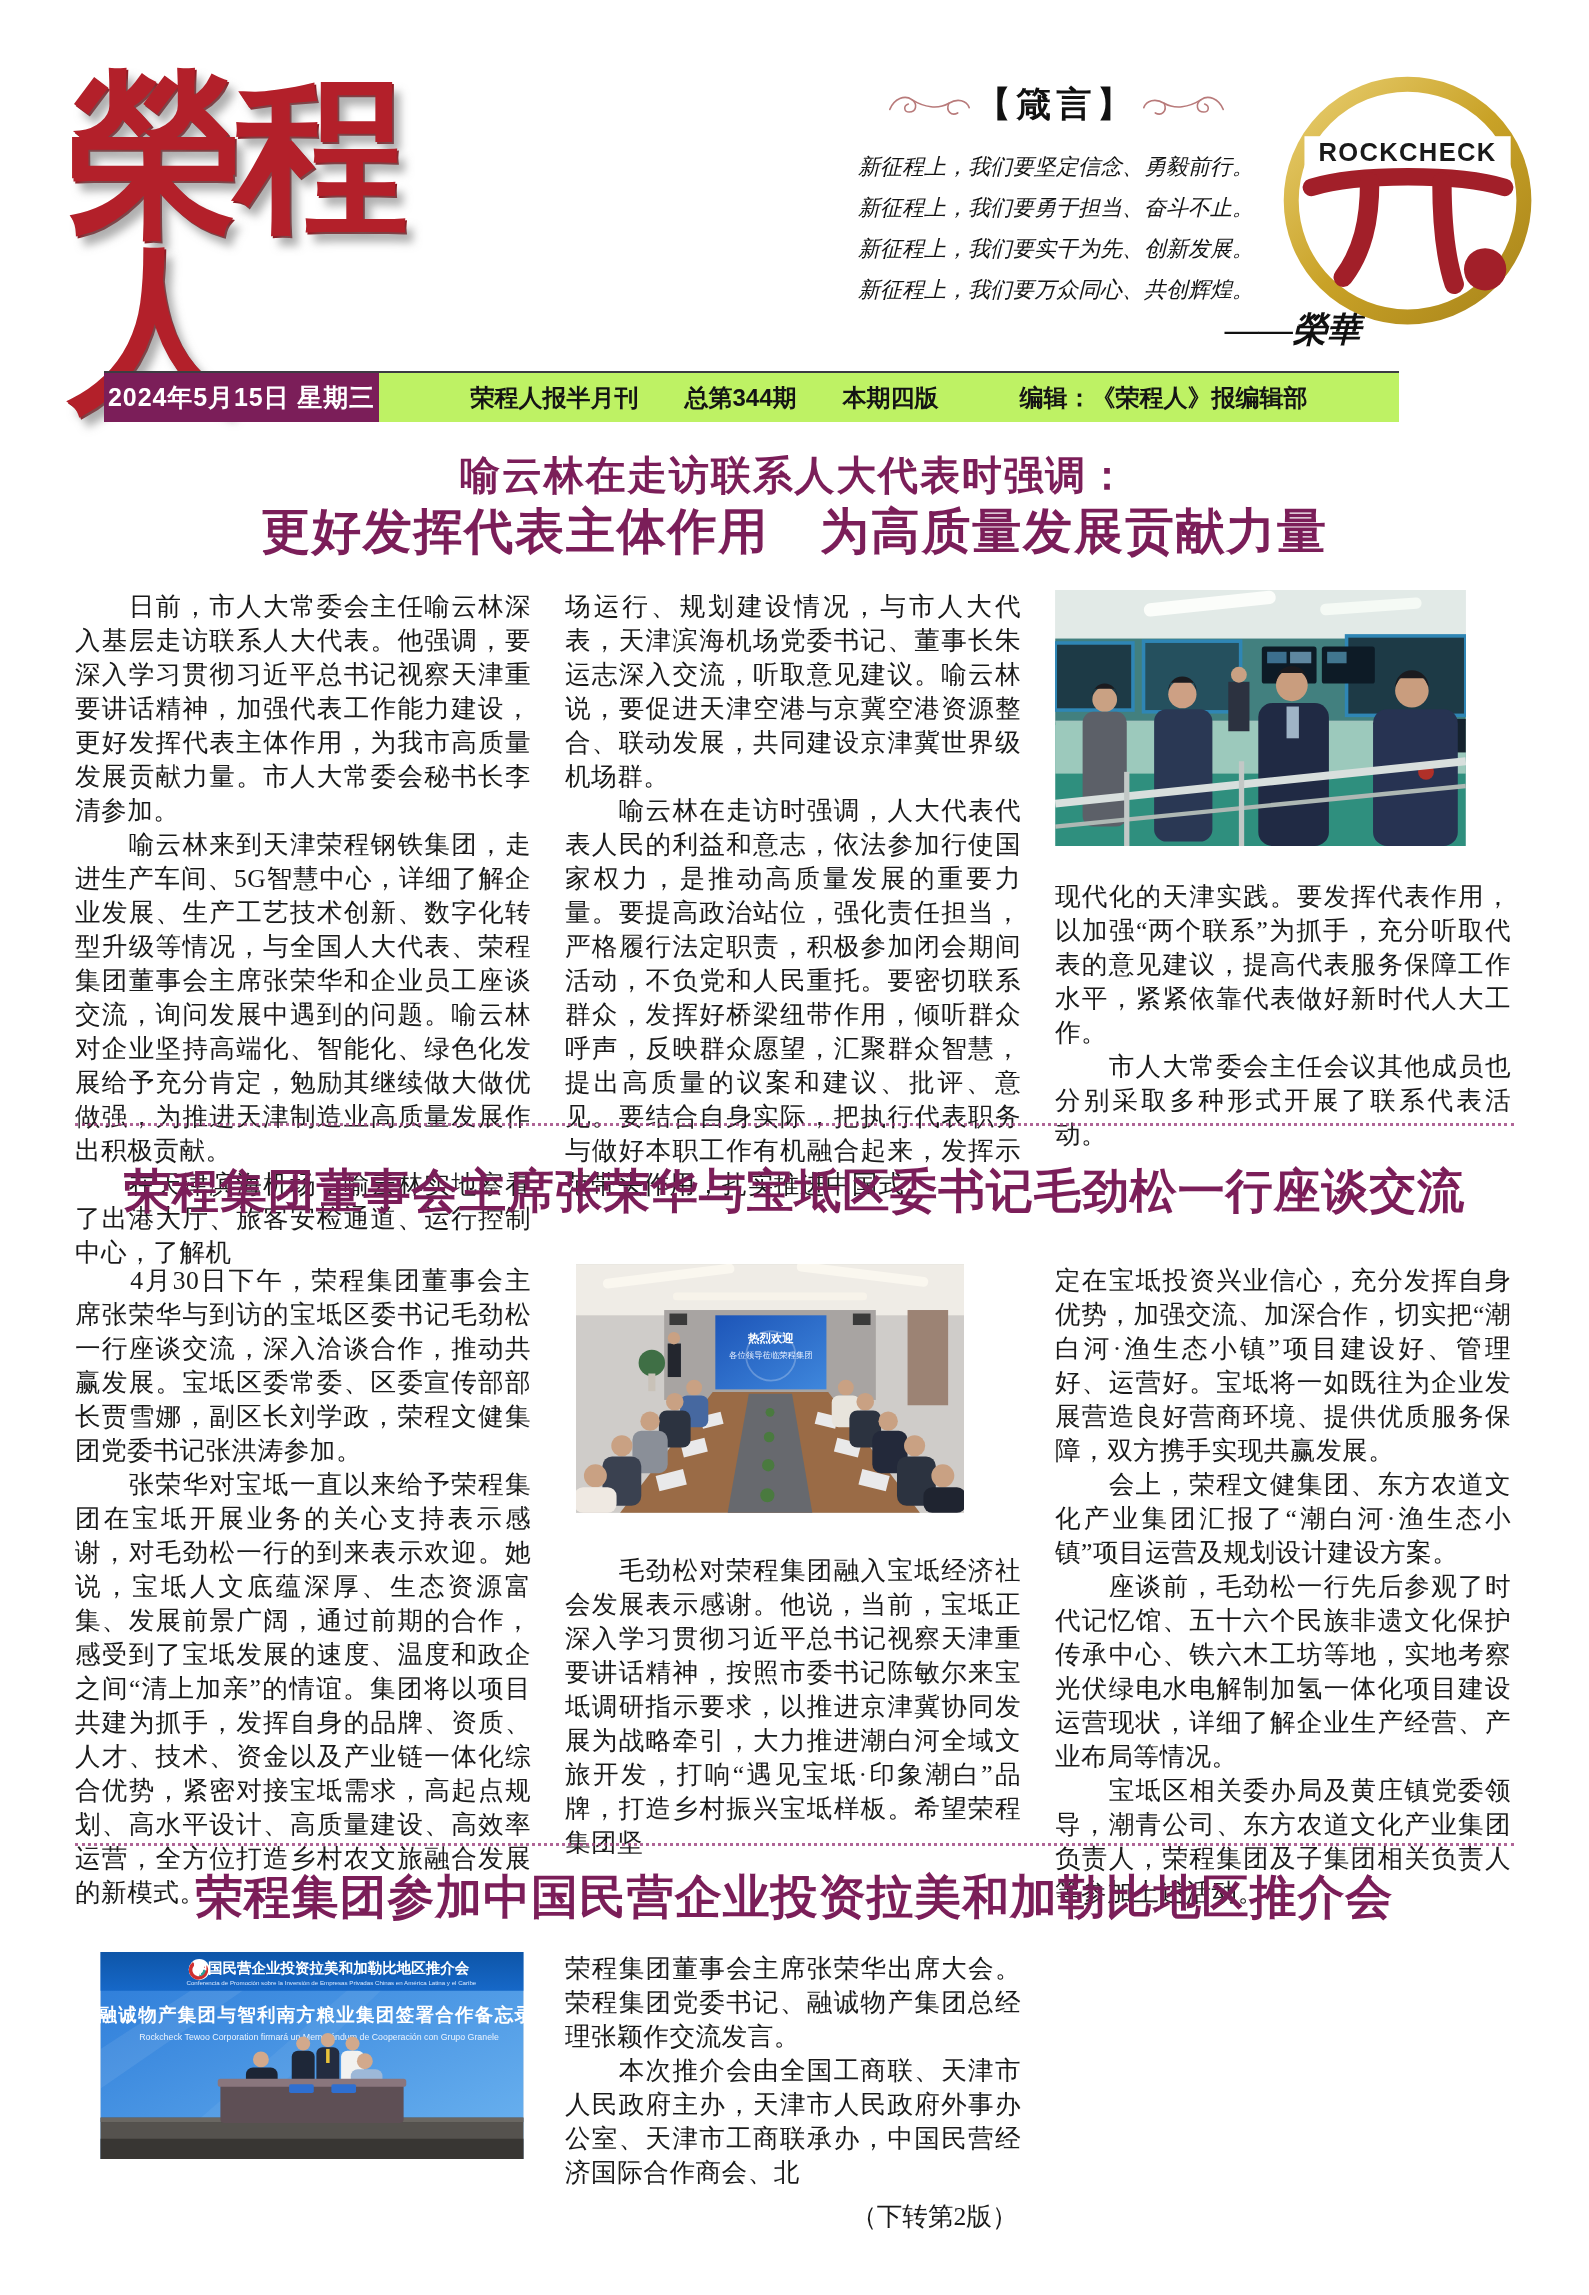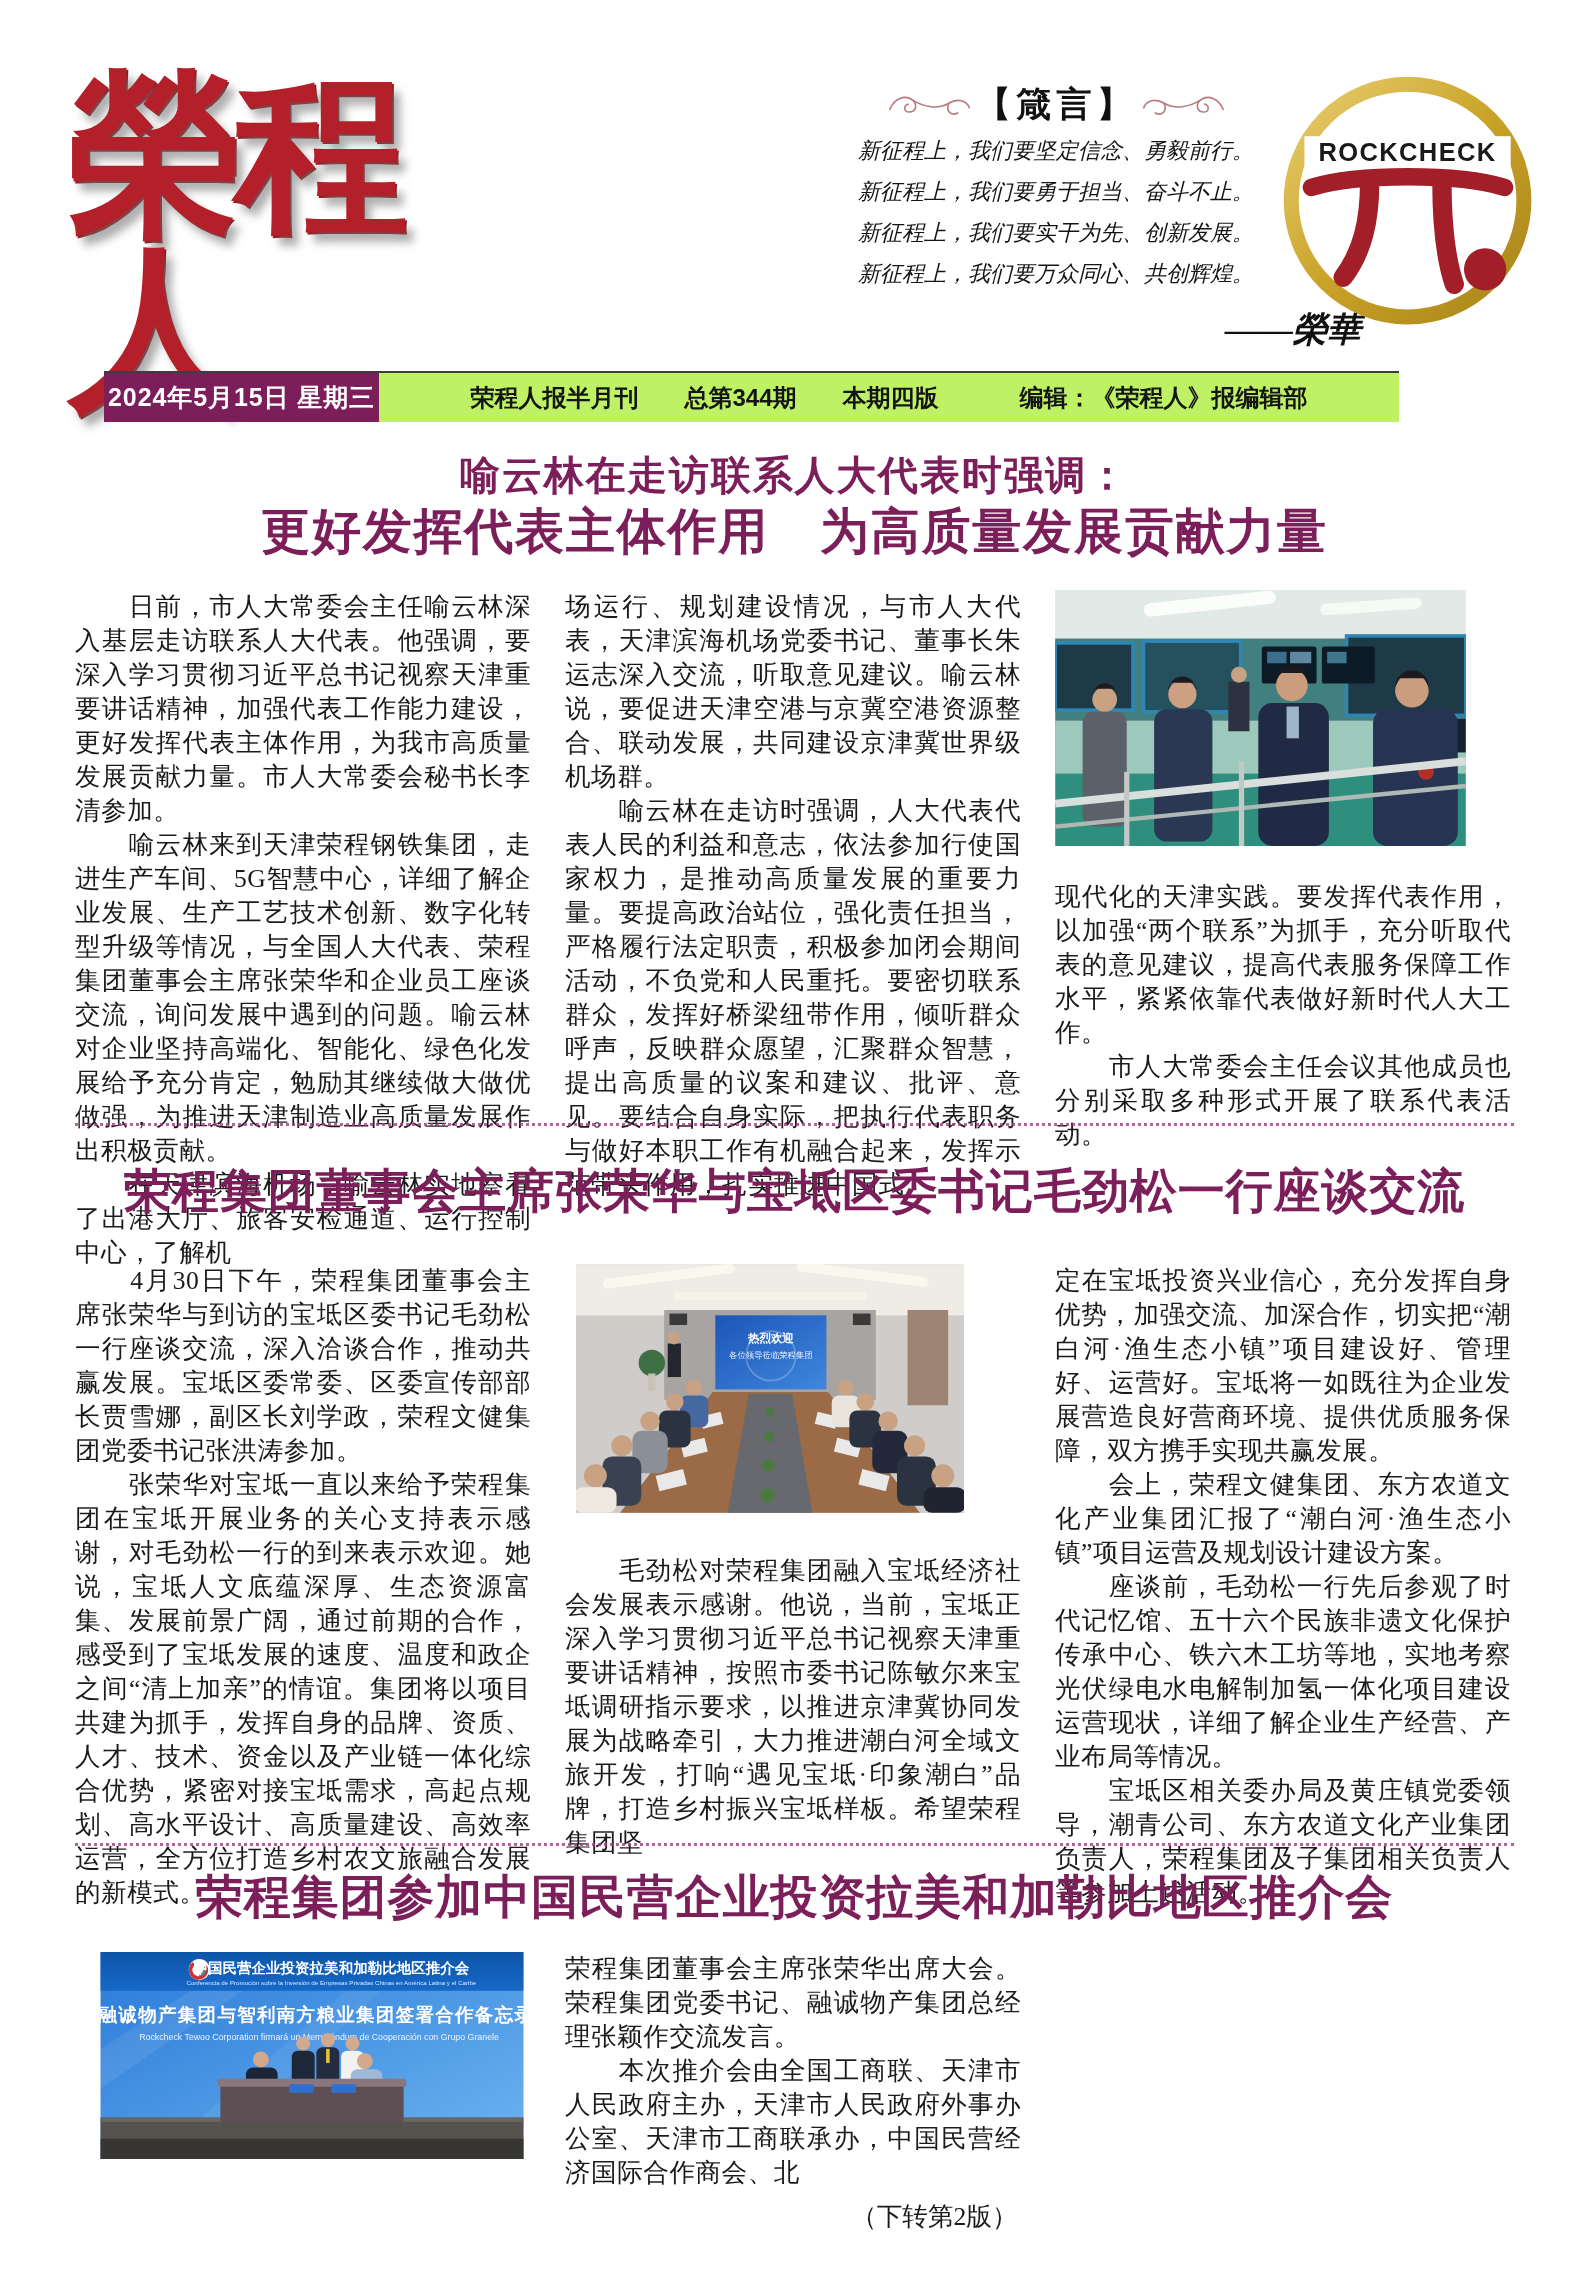--- a/index.html
+++ b/index.html
@@ -10,21 +10,21 @@
   .masthead-title{position:absolute;left:69px;top:69px;width:494px;
     font-size:173px;font-weight:bold;line-height:1;color:#b3202a;letter-spacing:-7px;
     font-family:"Liberation Serif",serif;
     text-shadow:8px 9.7px 8.8px rgba(110,110,110,.55),1.8px 1.8px 0 #8e1a22;}
   .motto{position:absolute;left:858px;top:81px;width:397px;}
   .motto-header{display:flex;align-items:center;justify-content:center;gap:3.5px;}
   .motto-header-text{font-size:35px;font-weight:bold;letter-spacing:5.3px;color:#111;
     font-family:"Liberation Serif",serif;}
   .flourish{width:85px;height:30px;}
   .flip{transform:scaleX(-1);}
-  .motto-lines{margin-top:2px;}
+  .motto-lines{margin-top:18px;}
   .motto-line{font-size:22px;line-height:41px;font-style:italic;white-space:nowrap;color:#141414;}
   .attribution{position:absolute;left:1225px;top:307px;font-size:34px;font-weight:bold;
     font-style:italic;color:#111;}
   .logo{position:absolute;left:1278px;top:71px;}
 
   
   .datebar{position:absolute;left:104px;top:371px;width:1295px;height:49px;
     border-top:2.6px solid #3c3c42;display:flex;font-family:"Liberation Sans",sans-serif;}
   .datebar-date{width:275px;background:var(--accent,#7b1e59);color:#fff;display:flex;
     align-items:center;justify-content:center;font-weight:bold;font-size:25px;letter-spacing:0.9px;}

